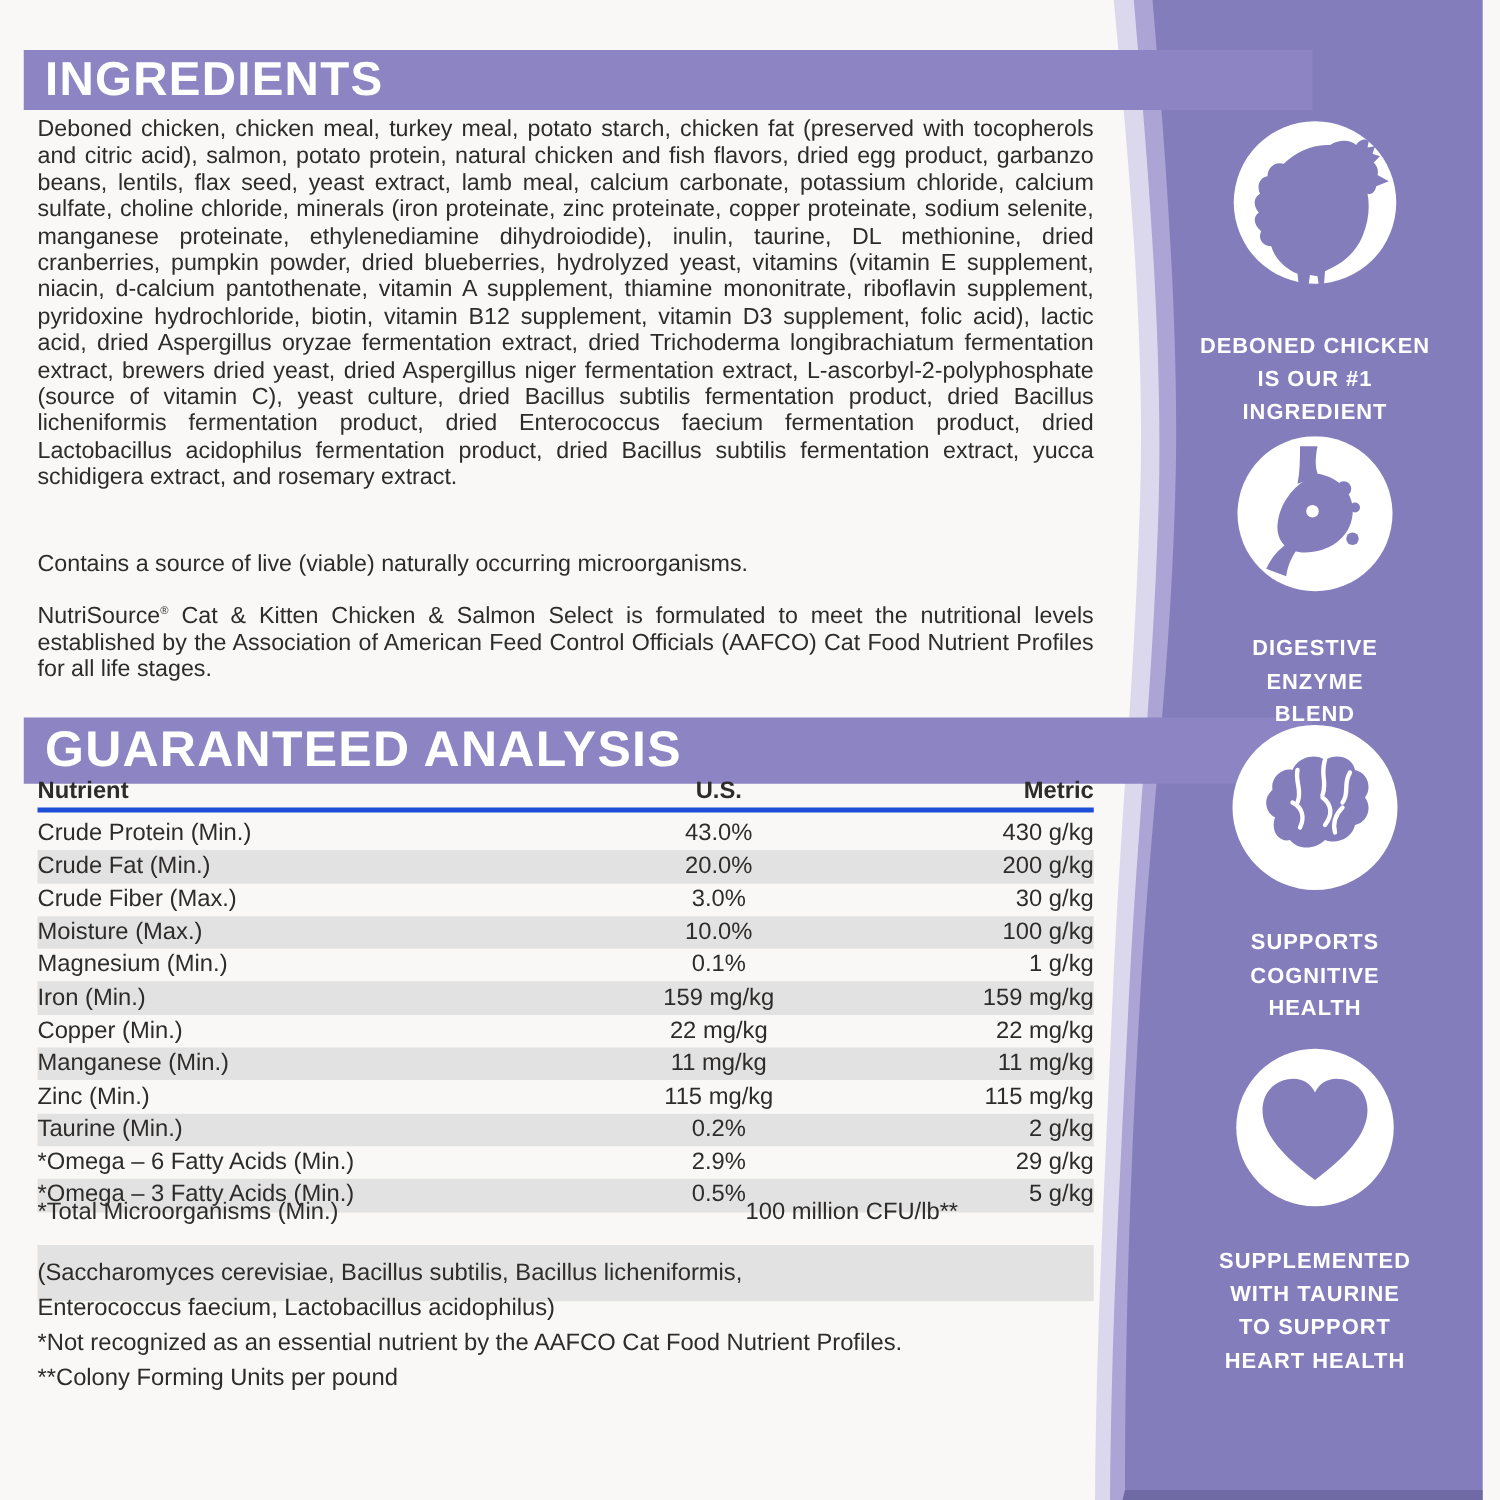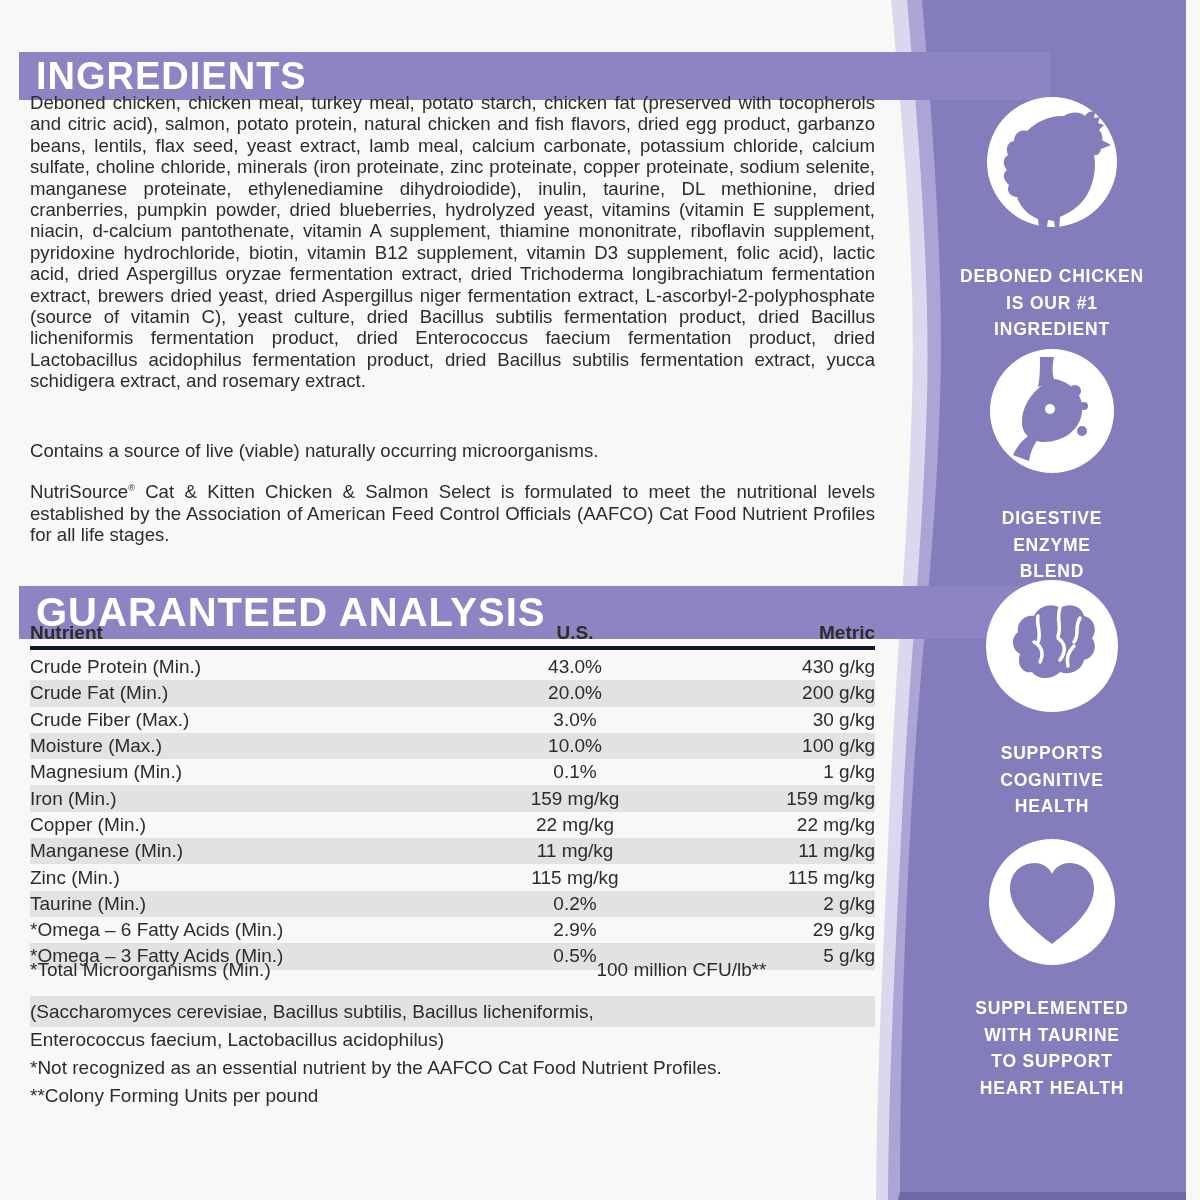--- a/index.html
+++ b/index.html
@@ -16,45 +16,45 @@
   html,body{width:1200px;height:1200px;overflow:hidden}
   body{
     position:relative;
     background:var(--page-bg);
     font-family:"Liberation Sans","DejaVu Sans",sans-serif;
     color:var(--ink);
   }
   .band{
     position:absolute;left:19px;width:1031px;background:var(--band);
     color:#fff;font-weight:bold;display:flex;align-items:center;
-    padding-left:17px;letter-spacing:1px;margin-top:12px;
+    padding-left:17px;letter-spacing:1px;
   }
   #band-ingredients{top:40px;height:48px;font-size:38px}
   #band-analysis{top:574px;height:53px;font-size:40px}
   .bodytext{
     position:absolute;left:30px;width:845px;
     font-size:18.6px;line-height:21.4px;text-align:justify;
   }
   #ingredients-body{top:92px}
   #micro-note{top:440px;text-align:left}
   #aafco-text{top:478px}
   sup{font-size:9px;vertical-align:super}
   
   .ga{position:absolute;left:30px;width:845px;font-size:19px}
   #ga-header{top:620px;height:30px;display:flex;align-items:center;
-    font-weight:bold;border-bottom:4px solid #0f172a}
+    font-weight:bold;border-bottom:4px solid #1d4ed8}
   .c1{width:400px;text-align:left}
   .c2{width:290px;text-align:center}
   .c3{width:155px;text-align:right}
   #ga-rows{top:654px}
   .ga-row{display:flex;align-items:center;height:26.3px}
   .ga-row.shaded{background:var(--shade)}
   #ga-span-row{top:952px;height:35px;display:flex;align-items:center}
   #ga-span-row .c2s{flex:1;text-align:center;padding-left:58px}
-  .ga-wide{height:31px;display:flex;align-items:center}
+  .ga-wide{height:45px;display:flex;align-items:center}
   #micro-line1{top:996px}
   #micro-line1.shadedline{background:var(--shade)}
   #micro-line2{top:1024px}
   #footnote1{top:1052px}
   #footnote2{top:1080px}
   
   #sidebar-bg{position:absolute;top:0;right:0;width:350px;height:1200px}
   .side-item{
     position:absolute;left:912px;width:280px;text-align:center;color:#fff;
   }

